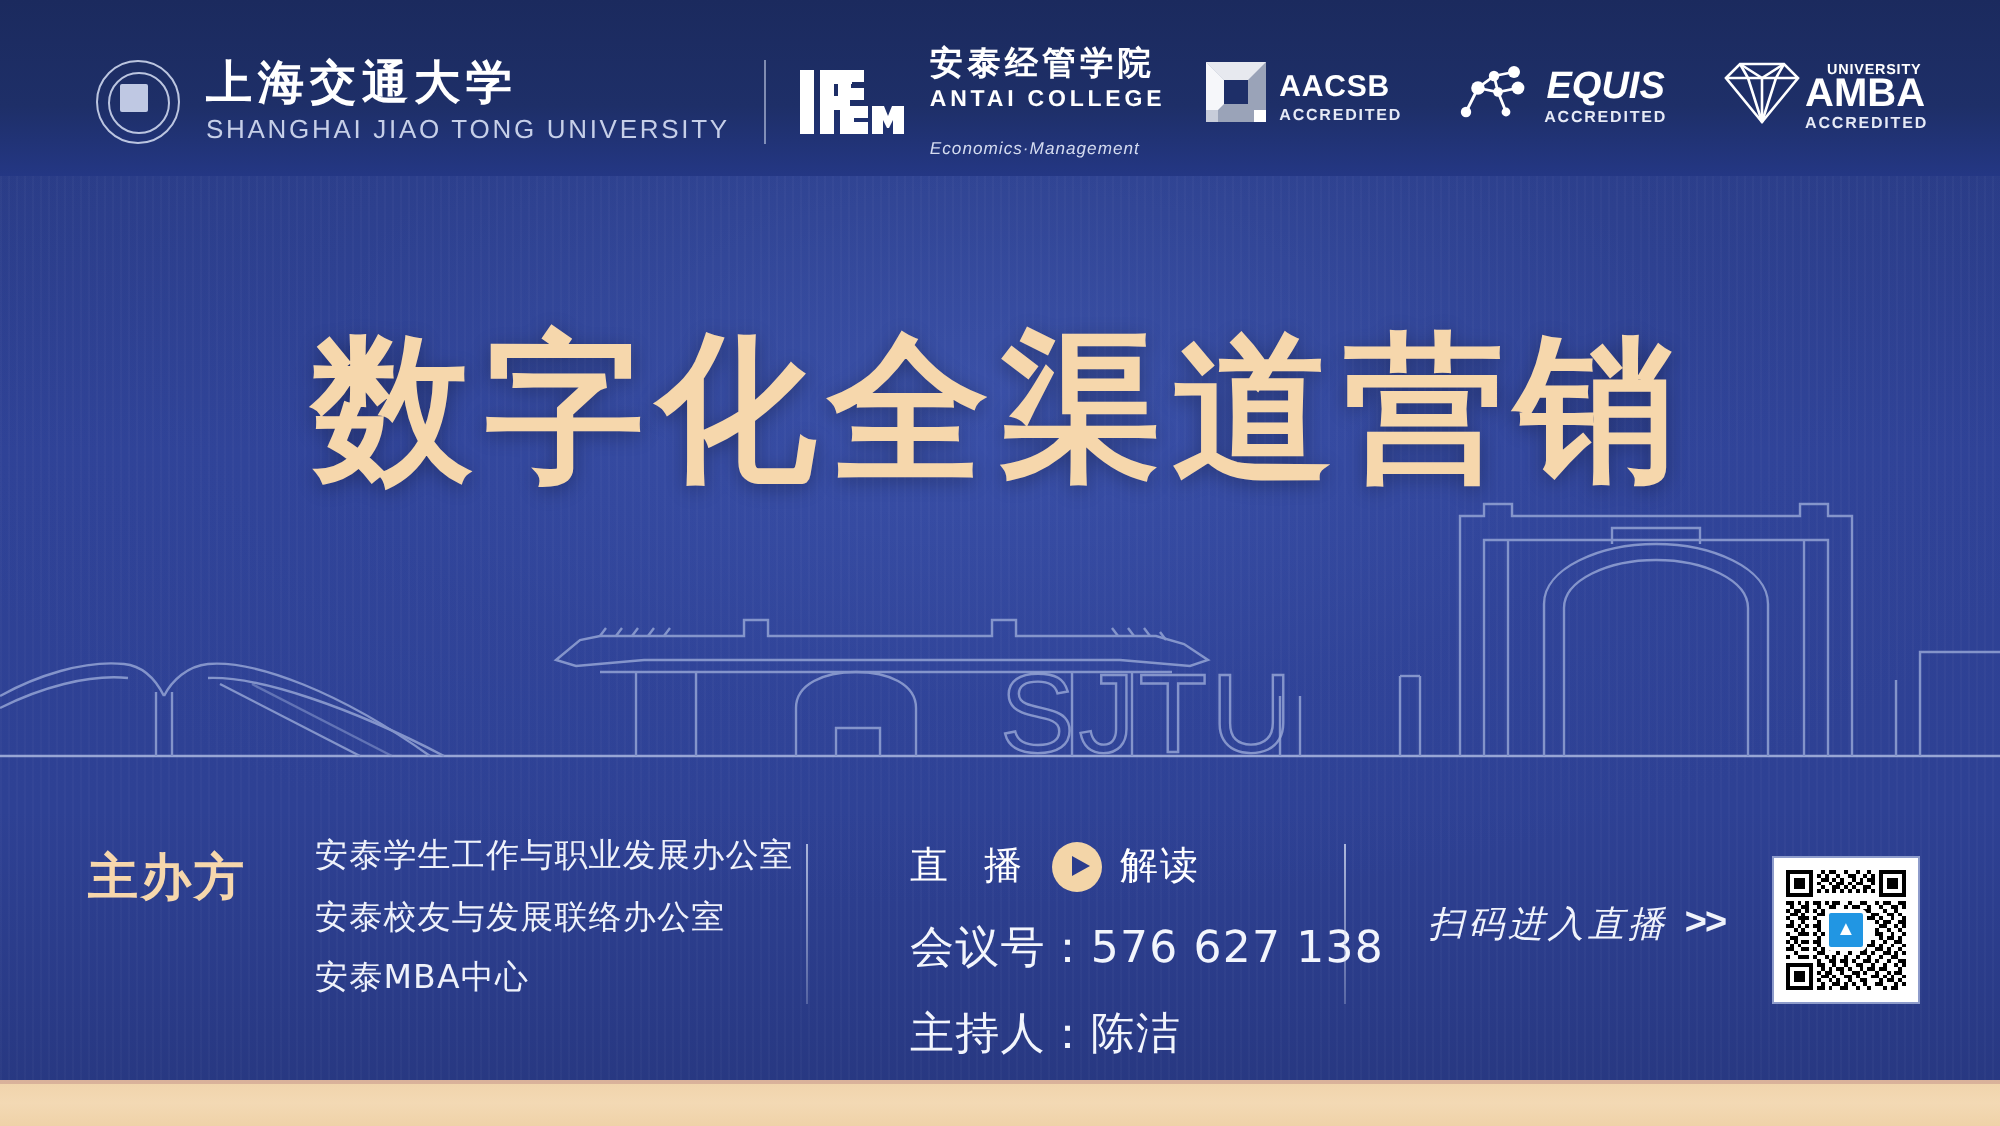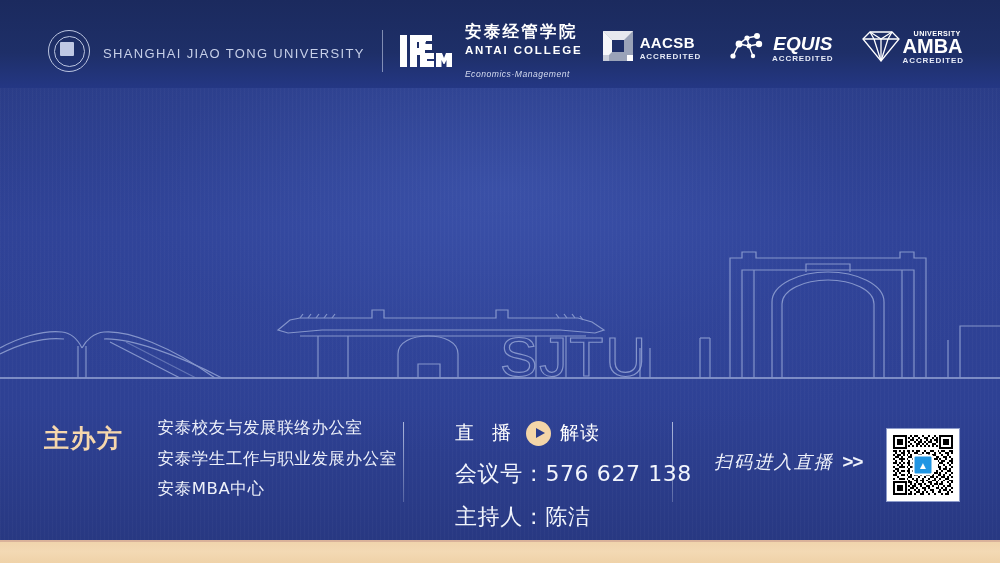--- a/index.html
+++ b/index.html
@@ -362,20 +362,21 @@
       <text class="sjtu-wm" x="500" y="146" font-family="Liberation Sans, sans-serif" font-size="56" font-weight="400" fill="none" stroke="#9aa9d8" stroke-width="1.2" opacity="0.8" letter-spacing="2">SJTU</text>
     </svg>
   </div>
 
   <div class="header">
     <div class="header-inner">
 
       <div class="sjtu-seal"></div>
 
       <div class="sjtu-words">
+        <div class="sjtu-cn">上海交通大学</div>
         <div class="sjtu-en">SHANGHAI JIAO TONG UNIVERSITY</div>
       </div>
 
       <div class="hdr-divider"></div>
 
       <div class="acem-mark">
         <svg width="52" height="40" viewBox="0 0 52 40">
           <g fill="#ffffff">
             <rect x="0" y="4" width="7" height="32"></rect>
             <path d="M10 36 L10 4 L26 4 L26 11 L17 11 L17 17 L25 17 L25 24 L17 24 L17 36 Z"></path>
@@ -449,28 +450,29 @@
         </span>
         <span class="amba-txt">
           <span class="amba-assoc">UNIVERSITY</span>
           <span class="amba-main" style="display:block">AMBA</span>
           <span class="amba-sub" style="display:block">ACCREDITED</span>
         </span>
       </div>
     </div>
   </div>
 
+  <div class="title">数字化全渠道营销</div>
 
   <div class="bottom">
 
     <div class="organizer">
       <div class="org-label">主办方</div>
       <div class="org-lines">
+        <div class="org-line">安泰学生工作与职业发展办公室</div>
         <div class="org-line">安泰校友与发展联络办公室</div>
-        <div class="org-line">安泰学生工作与职业发展办公室</div>
         <div class="org-line">安泰MBA中心</div>
       </div>
     </div>
 
     <div class="vdiv one"></div>
 
     <div class="live">
       <div class="live-row1">
         <span class="live-word">直 播</span>
         <span class="play-btn">

